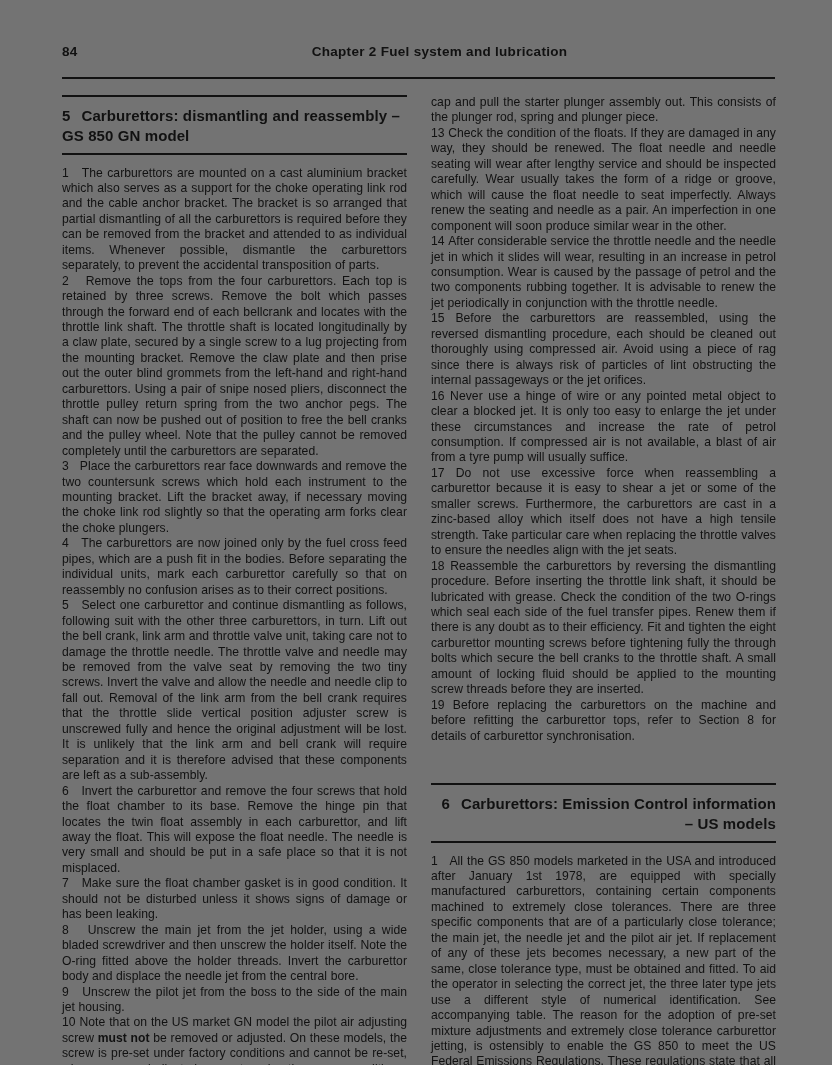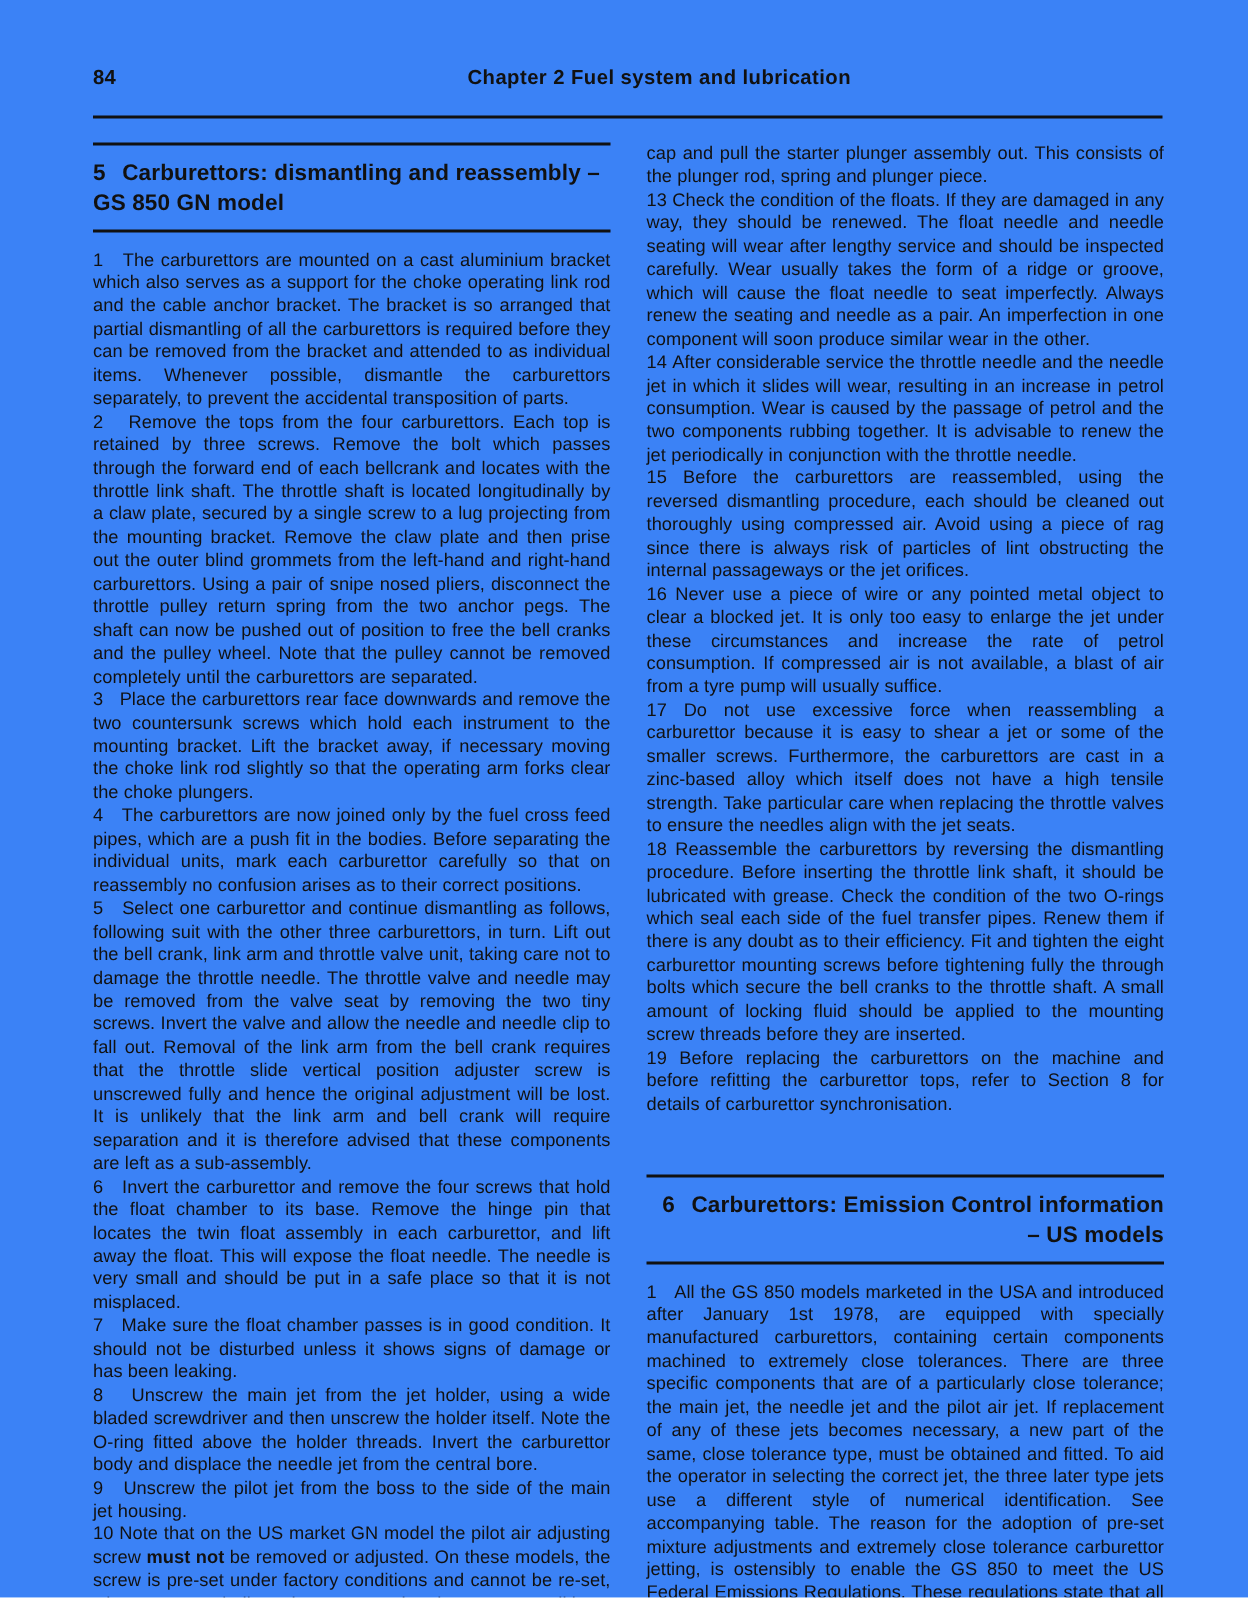--- a/index.html
+++ b/index.html
@@ -8,21 +8,21 @@
     background: #ffffff;
   }
   body {
     font-family: "Liberation Sans", sans-serif;
     color: #111111;
   }
   .page {
     position: relative;
     width: 832px;
     height: 1065px;
-    background: #3b82f6;
+    background: #737373;
     box-sizing: border-box;
     padding: 44px 57px 0 62px;
     overflow: hidden;
   }
   
   .header {
     position: relative;
     height: 24px;
   }
   .page-number {
@@ -129,41 +129,41 @@
       <p class="body"><span class="pnum gap-wide">2</span><span>Remove the tops from the four carburettors. Each top is retained by three screws. Remove the bolt which passes through the forward end of each bellcrank and locates with the throttle link shaft. The throttle shaft is located longitudinally by a claw plate, secured by a single screw to a lug projecting from the mounting bracket. Remove the claw plate and then prise out the outer blind grommets from the left-hand and right-hand carburettors. Using a pair of snipe nosed pliers, disconnect the throttle pulley return spring from the two anchor pegs. The shaft can now be pushed out of position to free the bell cranks and the pulley wheel. Note that the pulley cannot be removed completely until the carburettors are separated.</span></p>
 
       <p class="body"><span class="pnum gap-wide">3</span><span>Place the carburettors rear face downwards and remove the two countersunk screws which hold each instrument to the mounting bracket. Lift the bracket away, if necessary moving the choke link rod slightly so that the operating arm forks clear the choke plungers.</span></p>
 
       <p class="body"><span class="pnum gap-wide">4</span><span>The carburettors are now joined only by the fuel cross feed pipes, which are a push fit in the bodies. Before separating the individual units, mark each carburettor carefully so that on reassembly no confusion arises as to their correct positions.</span></p>
 
       <p class="body"><span class="pnum gap-wide">5</span><span>Select one carburettor and continue dismantling as follows, following suit with the other three carburettors, in turn. Lift out the bell crank, link arm and throttle valve unit, taking care not to damage the throttle needle. The throttle valve and needle may be removed from the valve seat by removing the two tiny screws. Invert the valve and allow the needle and needle clip to fall out. Removal of the link arm from the bell crank requires that the throttle slide vertical position adjuster screw is unscrewed fully and hence the original adjustment will be lost. It is unlikely that the link arm and bell crank will require separation and it is therefore advised that these components are left as a sub-assembly.</span></p>
 
       <p class="body"><span class="pnum gap-wide">6</span><span>Invert the carburettor and remove the four screws that hold the float chamber to its base. Remove the hinge pin that locates the twin float assembly in each carburettor, and lift away the float. This will expose the float needle. The needle is very small and should be put in a safe place so that it is not misplaced.</span></p>
 
-      <p class="body"><span class="pnum gap-wide">7</span><span>Make sure the float chamber passes is in good condition. It should not be disturbed unless it shows signs of damage or has been leaking.</span></p>
+      <p class="body"><span class="pnum gap-wide">7</span><span>Make sure the float chamber gasket is in good condition. It should not be disturbed unless it shows signs of damage or has been leaking.</span></p>
 
       <p class="body"><span class="pnum gap-wide">8</span><span>Unscrew the main jet from the jet holder, using a wide bladed screwdriver and then unscrew the holder itself. Note the O-ring fitted above the holder threads. Invert the carburettor body and displace the needle jet from the central bore.</span></p>
 
       <p class="body"><span class="pnum gap-wide">9</span><span>Unscrew the pilot jet from the boss to the side of the main jet housing.</span></p>
 
       <p class="body"><span class="pnum gap-narrow">10</span><span>Note that on the US market GN model the pilot air adjusting screw </span><b>must not</b><span> be removed or adjusted. On these models, the screw is pre-set under factory conditions and cannot be re-set, when once maladjusted, except under the same conditions. See Section 6 of this Chapter for information on carburettor adjustments in relation to US Emission regulations. Reference should be made to that Section before attempting any operation controlling the jetting and/or the mixture of the carburettors. The foregoing applies equally to the pilot mixture screw on all models. Do not touch them!</span></p>
 
     </div>
 
     <div class="col">
 
       <p class="body">cap and pull the starter plunger assembly out. This consists of the plunger rod, spring and plunger piece.</p>
 
       <p class="body"><span class="pnum gap-narrow">13</span><span>Check the condition of the floats. If they are damaged in any way, they should be renewed. The float needle and needle seating will wear after lengthy service and should be inspected carefully. Wear usually takes the form of a ridge or groove, which will cause the float needle to seat imperfectly. Always renew the seating and needle as a pair. An imperfection in one component will soon produce similar wear in the other.</span></p>
 
       <p class="body"><span class="pnum gap-narrow">14</span><span>After considerable service the throttle needle and the needle jet in which it slides will wear, resulting in an increase in petrol consumption. Wear is caused by the passage of petrol and the two components rubbing together. It is advisable to renew the jet periodically in conjunction with the throttle needle.</span></p>
 
       <p class="body"><span class="pnum gap-narrow">15</span><span>Before the carburettors are reassembled, using the reversed dismantling procedure, each should be cleaned out thoroughly using compressed air. Avoid using a piece of rag since there is always risk of particles of lint obstructing the internal passageways or the jet orifices.</span></p>
 
-      <p class="body"><span class="pnum gap-narrow">16</span><span>Never use a piece of wire or any pointed metal object to clear a blocked jet. It is only too easy to enlarge the jet under these circumstances and increase the rate of petrol consumption. If compressed air is not available, a blast of air from a tyre pump will usually suffice.</span></p>
+      <p class="body"><span class="pnum gap-narrow">16</span><span>Never use a hinge of wire or any pointed metal object to clear a blocked jet. It is only too easy to enlarge the jet under these circumstances and increase the rate of petrol consumption. If compressed air is not available, a blast of air from a tyre pump will usually suffice.</span></p>
 
       <p class="body"><span class="pnum gap-narrow">17</span><span>Do not use excessive force when reassembling a carburettor because it is easy to shear a jet or some of the smaller screws. Furthermore, the carburettors are cast in a zinc-based alloy which itself does not have a high tensile strength. Take particular care when replacing the throttle valves to ensure the needles align with the jet seats.</span></p>
 
       <p class="body"><span class="pnum gap-narrow">18</span><span>Reassemble the carburettors by reversing the dismantling procedure. Before inserting the throttle link shaft, it should be lubricated with grease. Check the condition of the two O-rings which seal each side of the fuel transfer pipes. Renew them if there is any doubt as to their efficiency. Fit and tighten the eight carburettor mounting screws before tightening fully the through bolts which secure the bell cranks to the throttle shaft. A small amount of locking fluid should be applied to the mounting screw threads before they are inserted.</span></p>
 
       <p class="body"><span class="pnum gap-narrow">19</span><span>Before replacing the carburettors on the machine and before refitting the carburettor tops, refer to Section 8 for details of carburettor synchronisation.</span></p>
 
       <div class="section-block">
         <div class="rule-thick"></div>
         <div class="section-heading">

